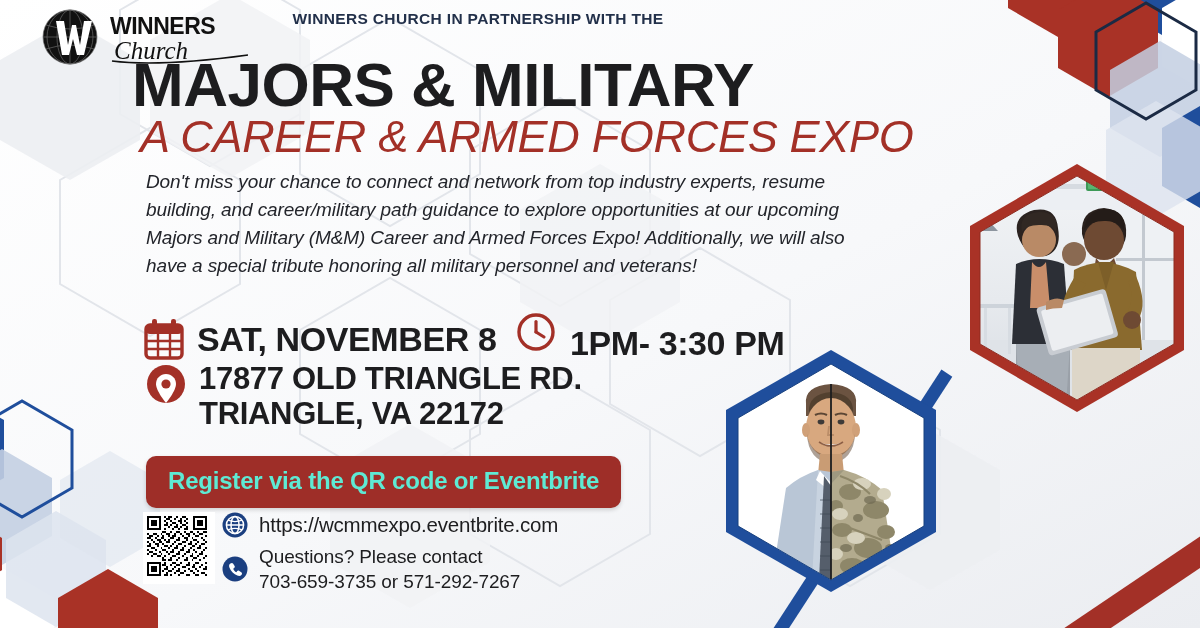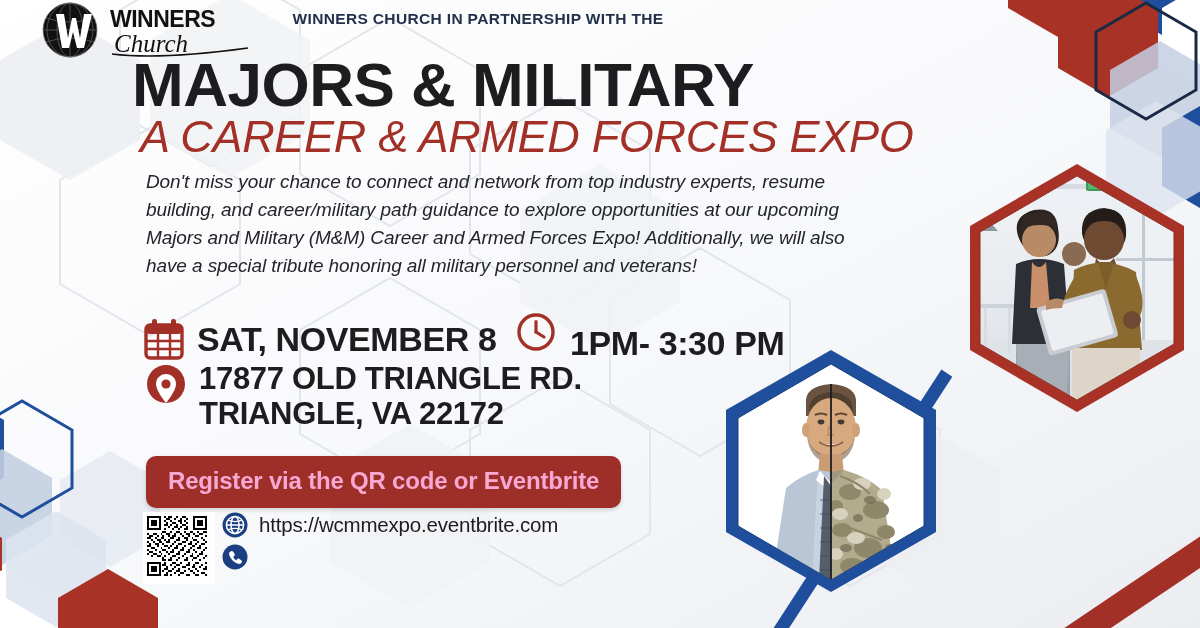--- a/index.html
+++ b/index.html
@@ -30,21 +30,21 @@
     right:-108px;bottom:-6px;transform:rotate(-34deg);
     transform-origin:center;
   }
   .ribbon-blue{
     width:330px;height:13px;background:#1f4e9c;
     right:178px;bottom:110px;transform:rotate(-57deg);
     transform-origin:center;
   }
 
   
-  .logo{position:absolute;left:40px;top:2px;width:222px;height:58px;}
+  .logo{position:absolute;left:40px;top:9px;width:222px;height:58px;}
   .logo svg{display:block;}
 
   .kicker{
     position:absolute;left:268px;top:8px;width:420px;
     text-align:center;color:#22304a;
     font-size:15.5px;font-weight:700;letter-spacing:.35px;line-height:1.45;
   }
 
   .title{
     position:absolute;left:132px;top:54px;
@@ -75,21 +75,21 @@
     letter-spacing:-.4px;line-height:1.08;white-space:nowrap;
   }
   .addr-text{
     font-size:31px;font-weight:700;color:#1d1d1f;
     letter-spacing:-.3px;line-height:1.12;white-space:nowrap;
   }
 
   
   .cta{
     position:absolute;left:146px;top:456px;
-    background:#9e2e28;color:#f9a8d4;
+    background:#9e2e28;color:#5eead4;
     border-radius:10px;padding:11px 22px 13px 22px;
     font-size:24px;font-weight:800;letter-spacing:-.2px;
     box-shadow:0 2px 4px rgba(0,0,0,.16);
     white-space:nowrap;
   }
 
   
   .qr{position:absolute;left:143px;top:512px;width:68px;height:68px;background:#fff;padding:2px;}
   .qr svg{display:block;}
 
@@ -480,20 +480,24 @@
     <div class="c-line" style="align-items:center;margin-top:6px;">
       <span style="flex:0 0 auto;display:flex;">
         <svg width="26" height="26" viewBox="0 0 26 26">
           <circle cx="13" cy="13" r="12.5" fill="#1b3f80"></circle>
           <path d="M8.4 7.6 C9.6 6.6 10.6 6.8 11.2 7.8 L12.6 10.1 C13 10.8 12.8 11.4 12.2 11.9
                    L11.2 12.7 C11.6 14.2 12.9 15.6 14.4 16.2 L15.2 15.1 C15.7 14.5 16.3 14.4 17 14.8
                    L19.2 16.3 C20.2 16.9 20.3 17.9 19.4 19 C18.4 20.2 17 20.3 15.3 19.6
                    C12 18.2 8.8 15 7.5 11.7 C6.8 10 6.9 8.6 8.4 7.6 Z" fill="#ffffff"></path>
         </svg>
       </span>
+      <span class="c-rows" style="margin-left:11px;">
+        <div>Questions? Please contact</div>
+        <div>703-659-3735 or 571-292-7267</div>
+      </span>
     </div>
   </div>
 
   <div class="photo-hex hex-photo-top">
     <svg viewBox="0 0 262 300" width="262" height="300">
       <defs>
         <clipPath id="clipTop">
           <polygon points="131,18 228,74 228,186 131,242 34,186 34,74"></polygon>
         </clipPath>
         <linearGradient id="officeBg" x1="0" y1="0" x2="0" y2="1">

